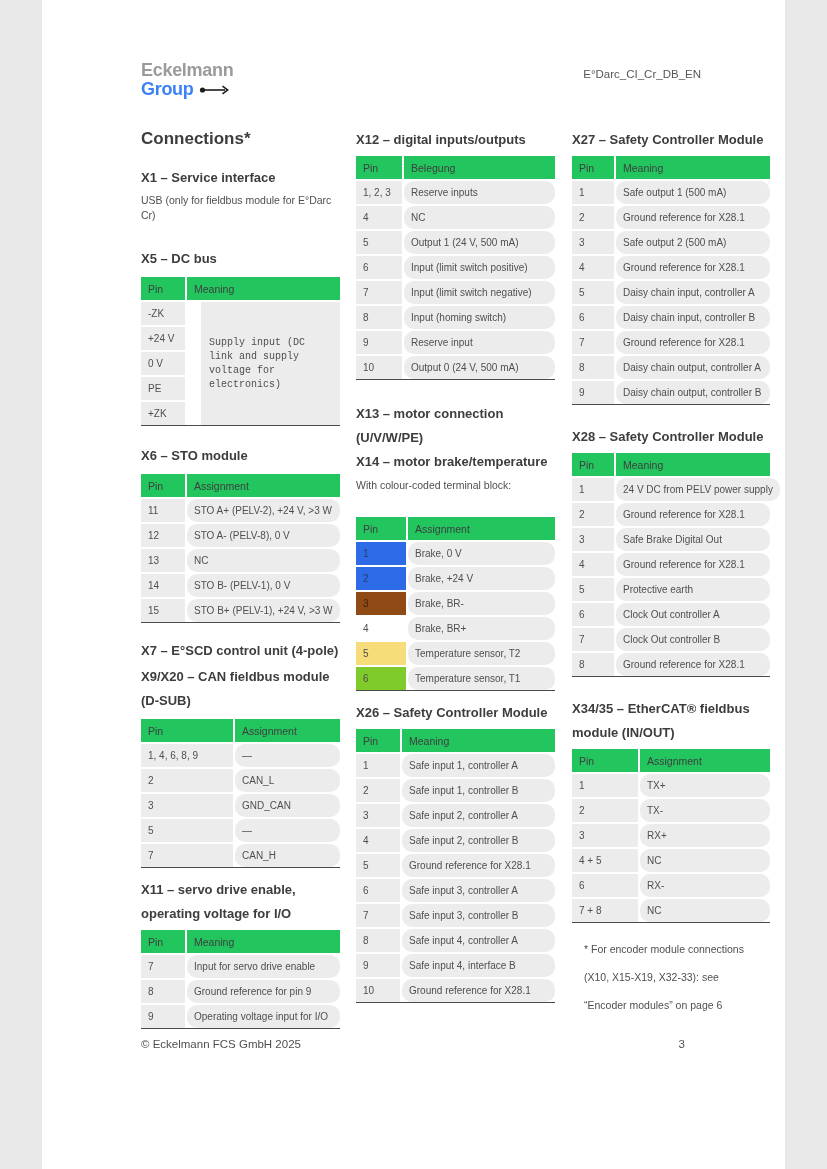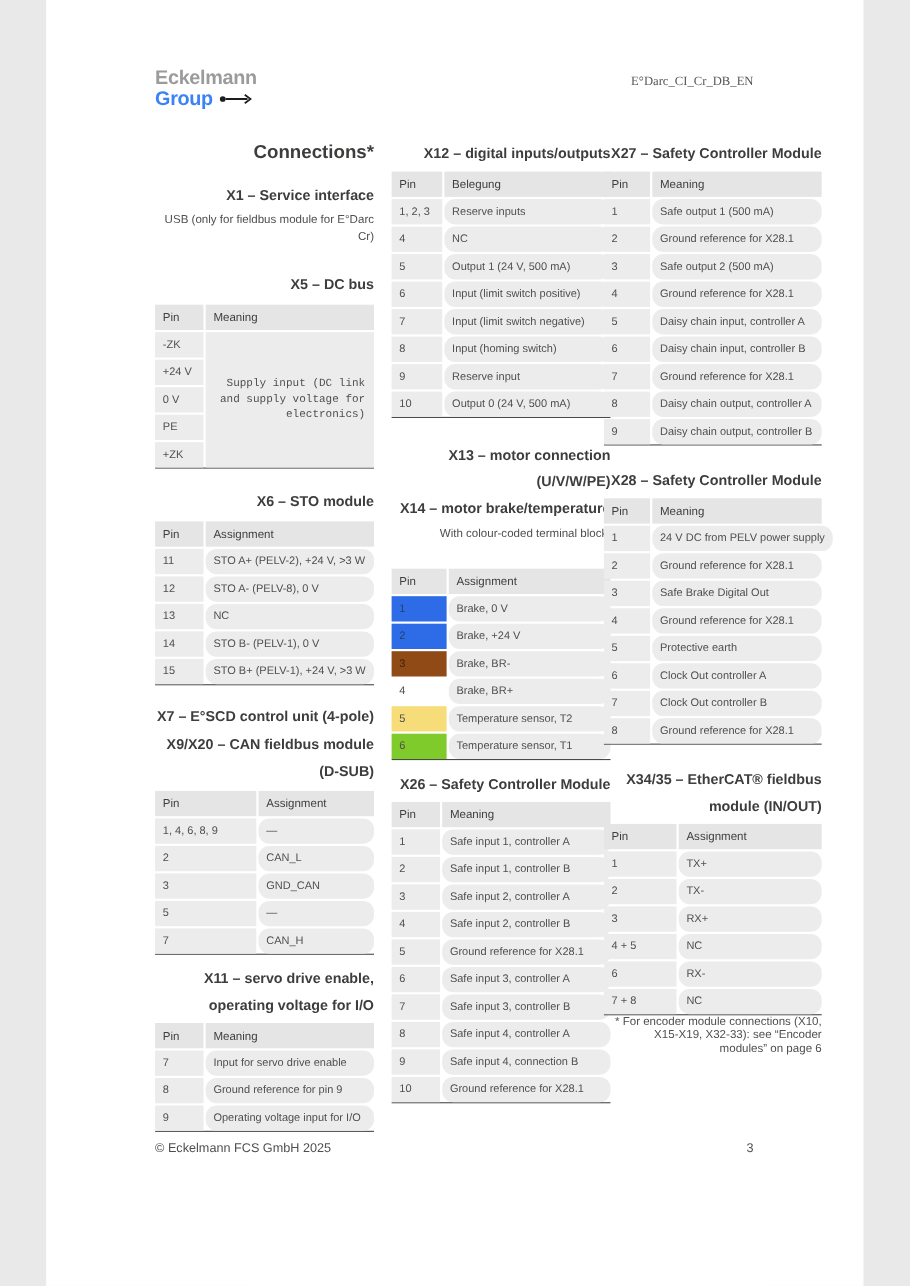--- a/index.html
+++ b/index.html
@@ -3,49 +3,49 @@
 <meta charset="utf-8">
 <style>
   html,body{margin:0;padding:0;background:#e9e9e9;}
   .page{position:relative;width:743px;height:1169px;background:#ffffff;margin:0 auto;
         font-family:"Liberation Sans",sans-serif;color:#4f4f4e;overflow:hidden;}
 
   
   .logo{position:absolute;left:99px;top:61px;line-height:19px;font-weight:700;font-size:18px;letter-spacing:-0.3px;}
   .logo .l1{color:#9b9b9b;}
   .logo .l2{color:#3b82f6;display:flex;align-items:center;gap:5px;}
-  .docid{position:absolute;right:100px;top:68px;font-size:11.5px;color:#575756;font-family:Liberation Serif, serif;}
+  .docid{position:absolute;right:84px;top:68px;font-size:11.5px;color:#575756;}
 
   
-  .col{position:absolute;top:128px;width:199px;text-align:right;}
+  .col{position:absolute;top:128px;width:199px;}
   .col-left{left:99px;}
   .col-mid{left:314px;}
-  .col-right{left:507px;width:198px;}
+  .col-right{left:530px;width:198px;}
 
   .h1{font-size:17px;font-weight:600;color:#3d3d3c;margin:0 0 16px;line-height:22px;}
   .h2{font-size:13px;font-weight:600;color:#3d3d3c;margin:0;line-height:24px;}
   .note{font-size:10.5px;color:#4f4f4e;margin:3px 0 0;line-height:15px;}
 
   .mt2{margin-top:2px}.mt4{margin-top:4px}.mt6{margin-top:6px}.mt8{margin-top:24px}
   .mt10{margin-top:10px}.mt16{margin-top:16px}
   .mt18{margin-top:18px}.mt20{margin-top:20px}.mt22{margin-top:22px}
 
   
   .table{width:100%;border-bottom:1px solid #4a4a49;font-size:10px;}
   .row{display:grid;grid-template-columns:var(--pc,44px) 1fr;column-gap:2px;margin-top:2px;}
   .table .thead{margin-top:0;}
   .cell{background:#ececec;min-height:23px;display:flex;align-items:center;padding:0 7px;color:#4f4f4e;}
-  .thead .cell{background:#e5e5e5;color:#3f3f3e;font-size:10.5px;}
+  .thead .cell{background:#22c55e;color:#3f3f3e;font-size:10.5px;}
   .valcell{white-space:nowrap;border-radius:10px;}
   
-  .x5body{display:grid;grid-template-columns:var(--pc,44px) 1fr;column-gap:2px;margin-top:2px;}
+  .x5body{display:grid;grid-template-columns:var(--pc,44px) 1fr;column-gap:16px;margin-top:2px;}
   .x5pins{display:grid;grid-auto-rows:23px;row-gap:2px;}
   .mergedcell{background:#ececec;display:flex;align-items:center;padding:0 8px;line-height:14px;font-family:Liberation Mono, monospace;}
 
-  .footnote{font-size:10.5px;line-height:12px;color:#4f4f4e;margin:0;}
+  .footnote{font-size:10.5px;line-height:28px;color:#4f4f4e;margin:12px;}
   .footer-left{position:absolute;left:99px;top:1038px;font-size:11.5px;color:#4f4f4e;}
   .footer-page{position:absolute;right:100px;top:1038px;font-size:11.5px;color:#4f4f4e;}
 </style>
 </head>
 <body>
 
 <div class="page">
 
   <div class="logo">
     <div class="l1">Eckelmann</div>
@@ -281,21 +281,21 @@
           <div class="row">
           <div class="cell">7</div>
           <div class="cell valcell">Safe input 3, controller B</div>
         </div>
           <div class="row">
           <div class="cell">8</div>
           <div class="cell valcell">Safe input 4, controller A</div>
         </div>
           <div class="row">
           <div class="cell">9</div>
-          <div class="cell valcell">Safe input 4, connection B</div>
+          <div class="cell valcell">Safe input 4, interface B</div>
         </div>
           <div class="row">
           <div class="cell">10</div>
           <div class="cell valcell">Ground reference for X28.1</div>
         </div>
         </div>
     </div>
   </div>
 
   <div class="col col-right">

